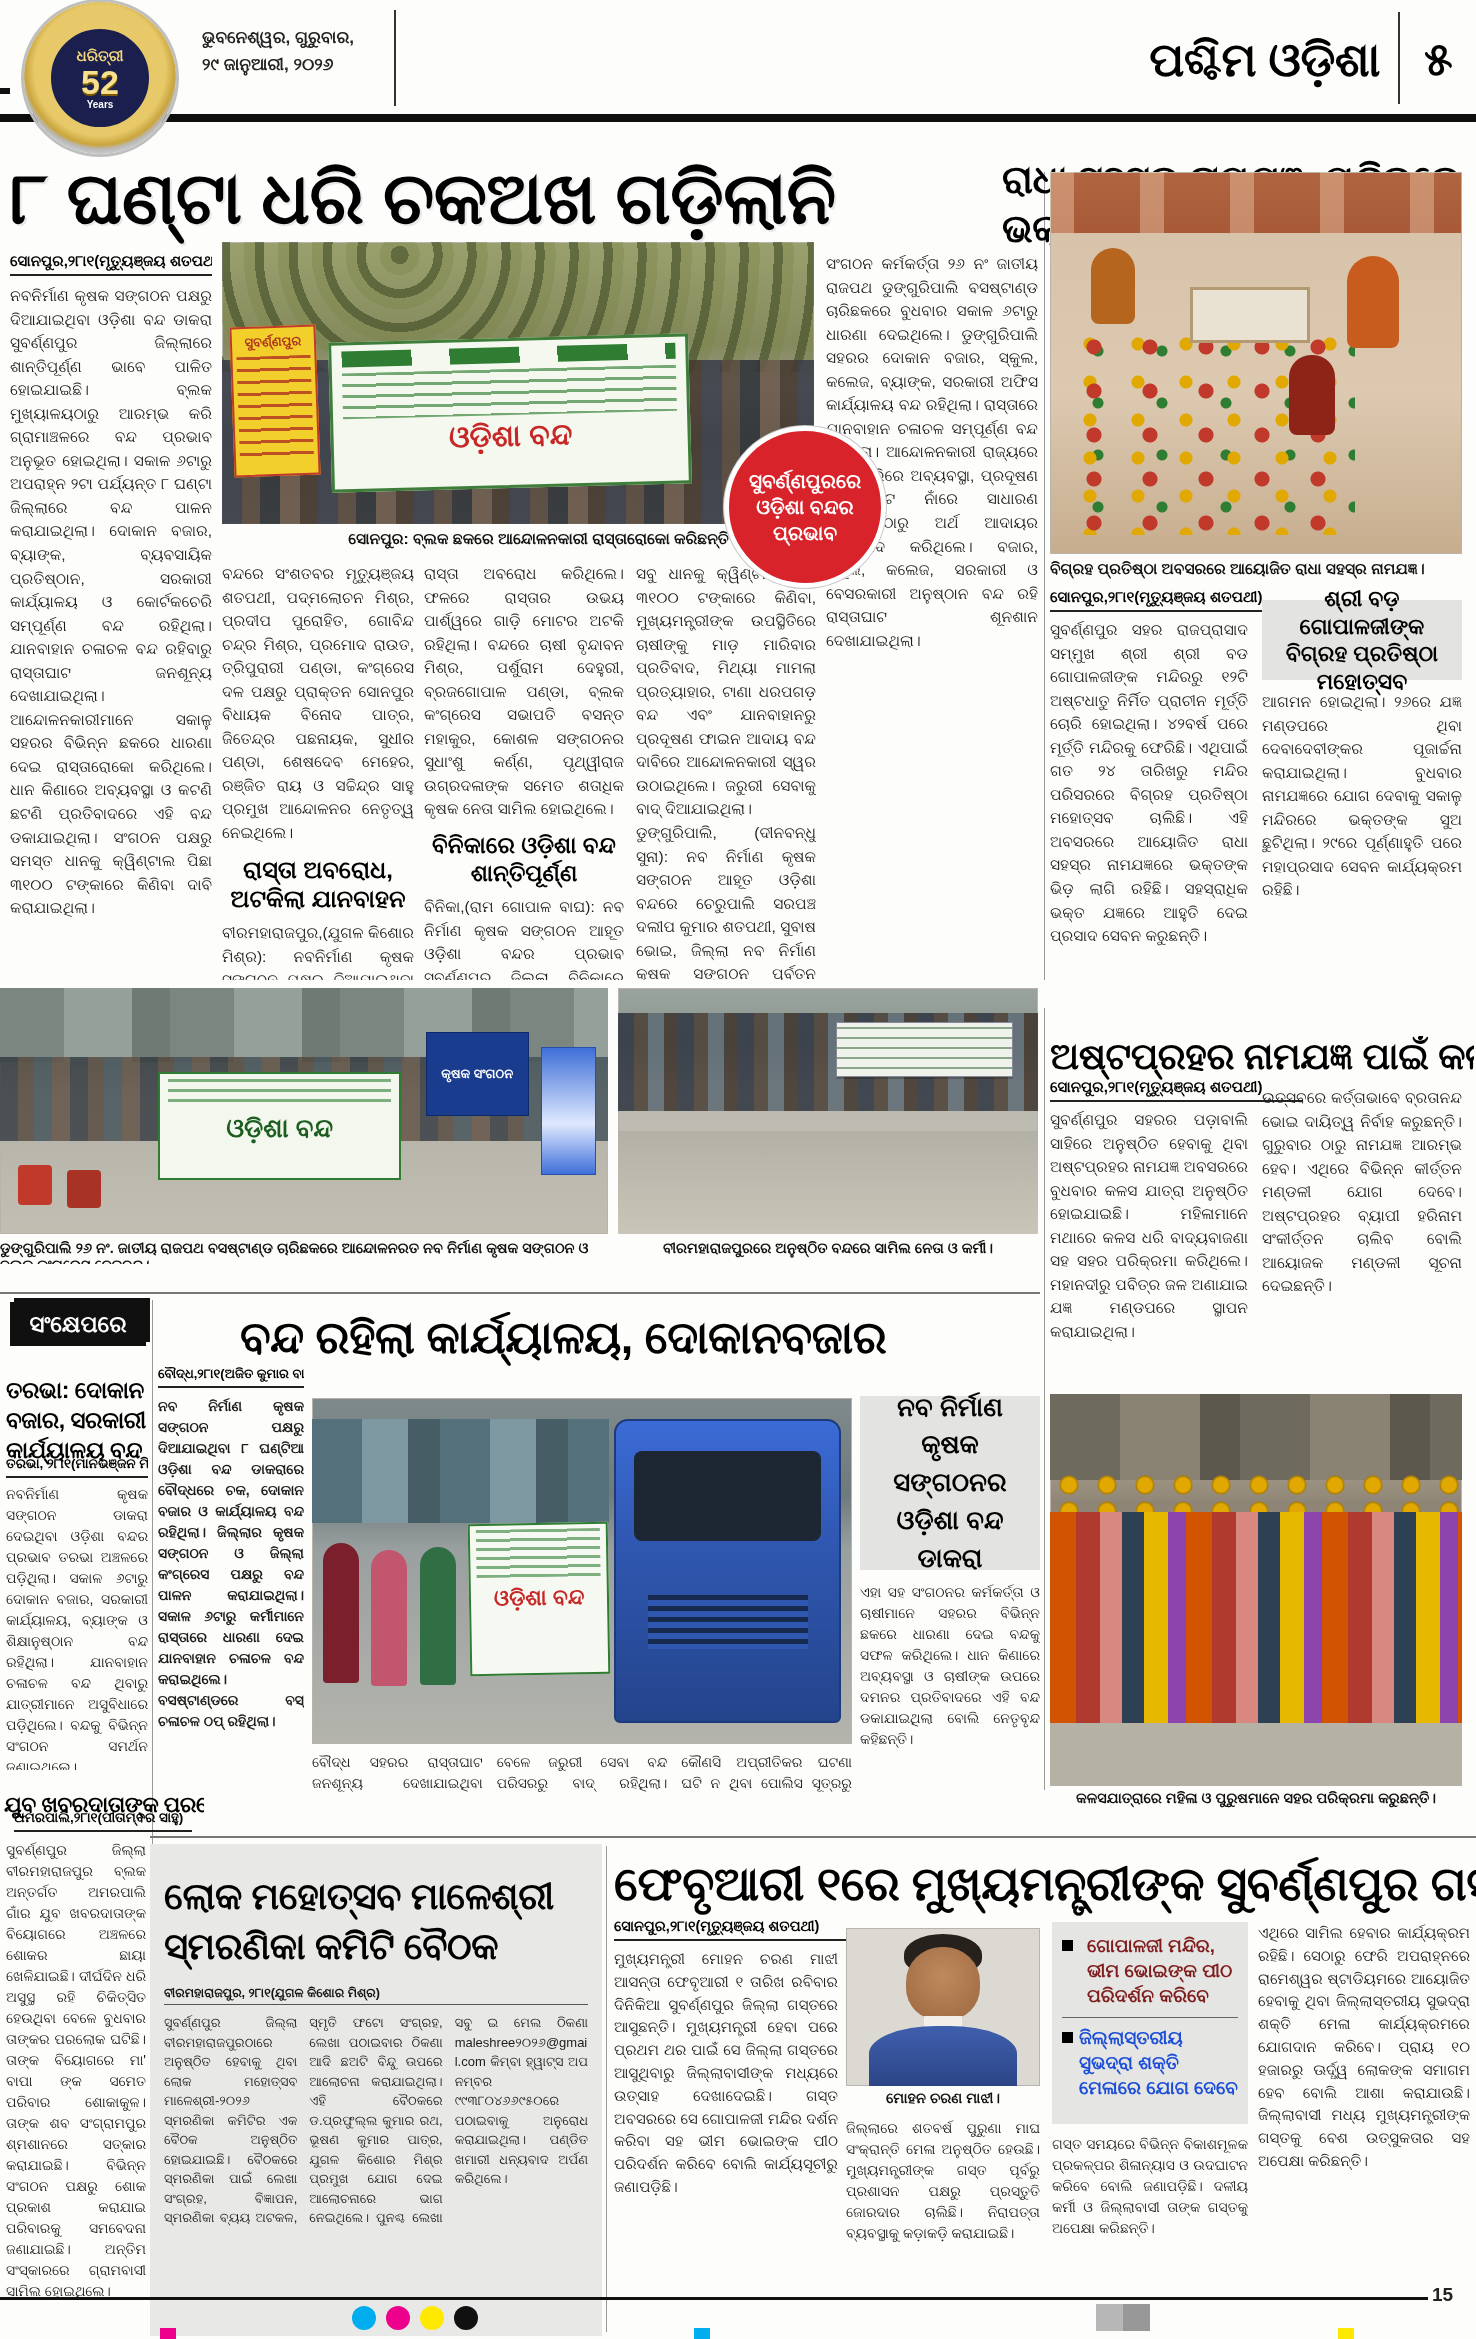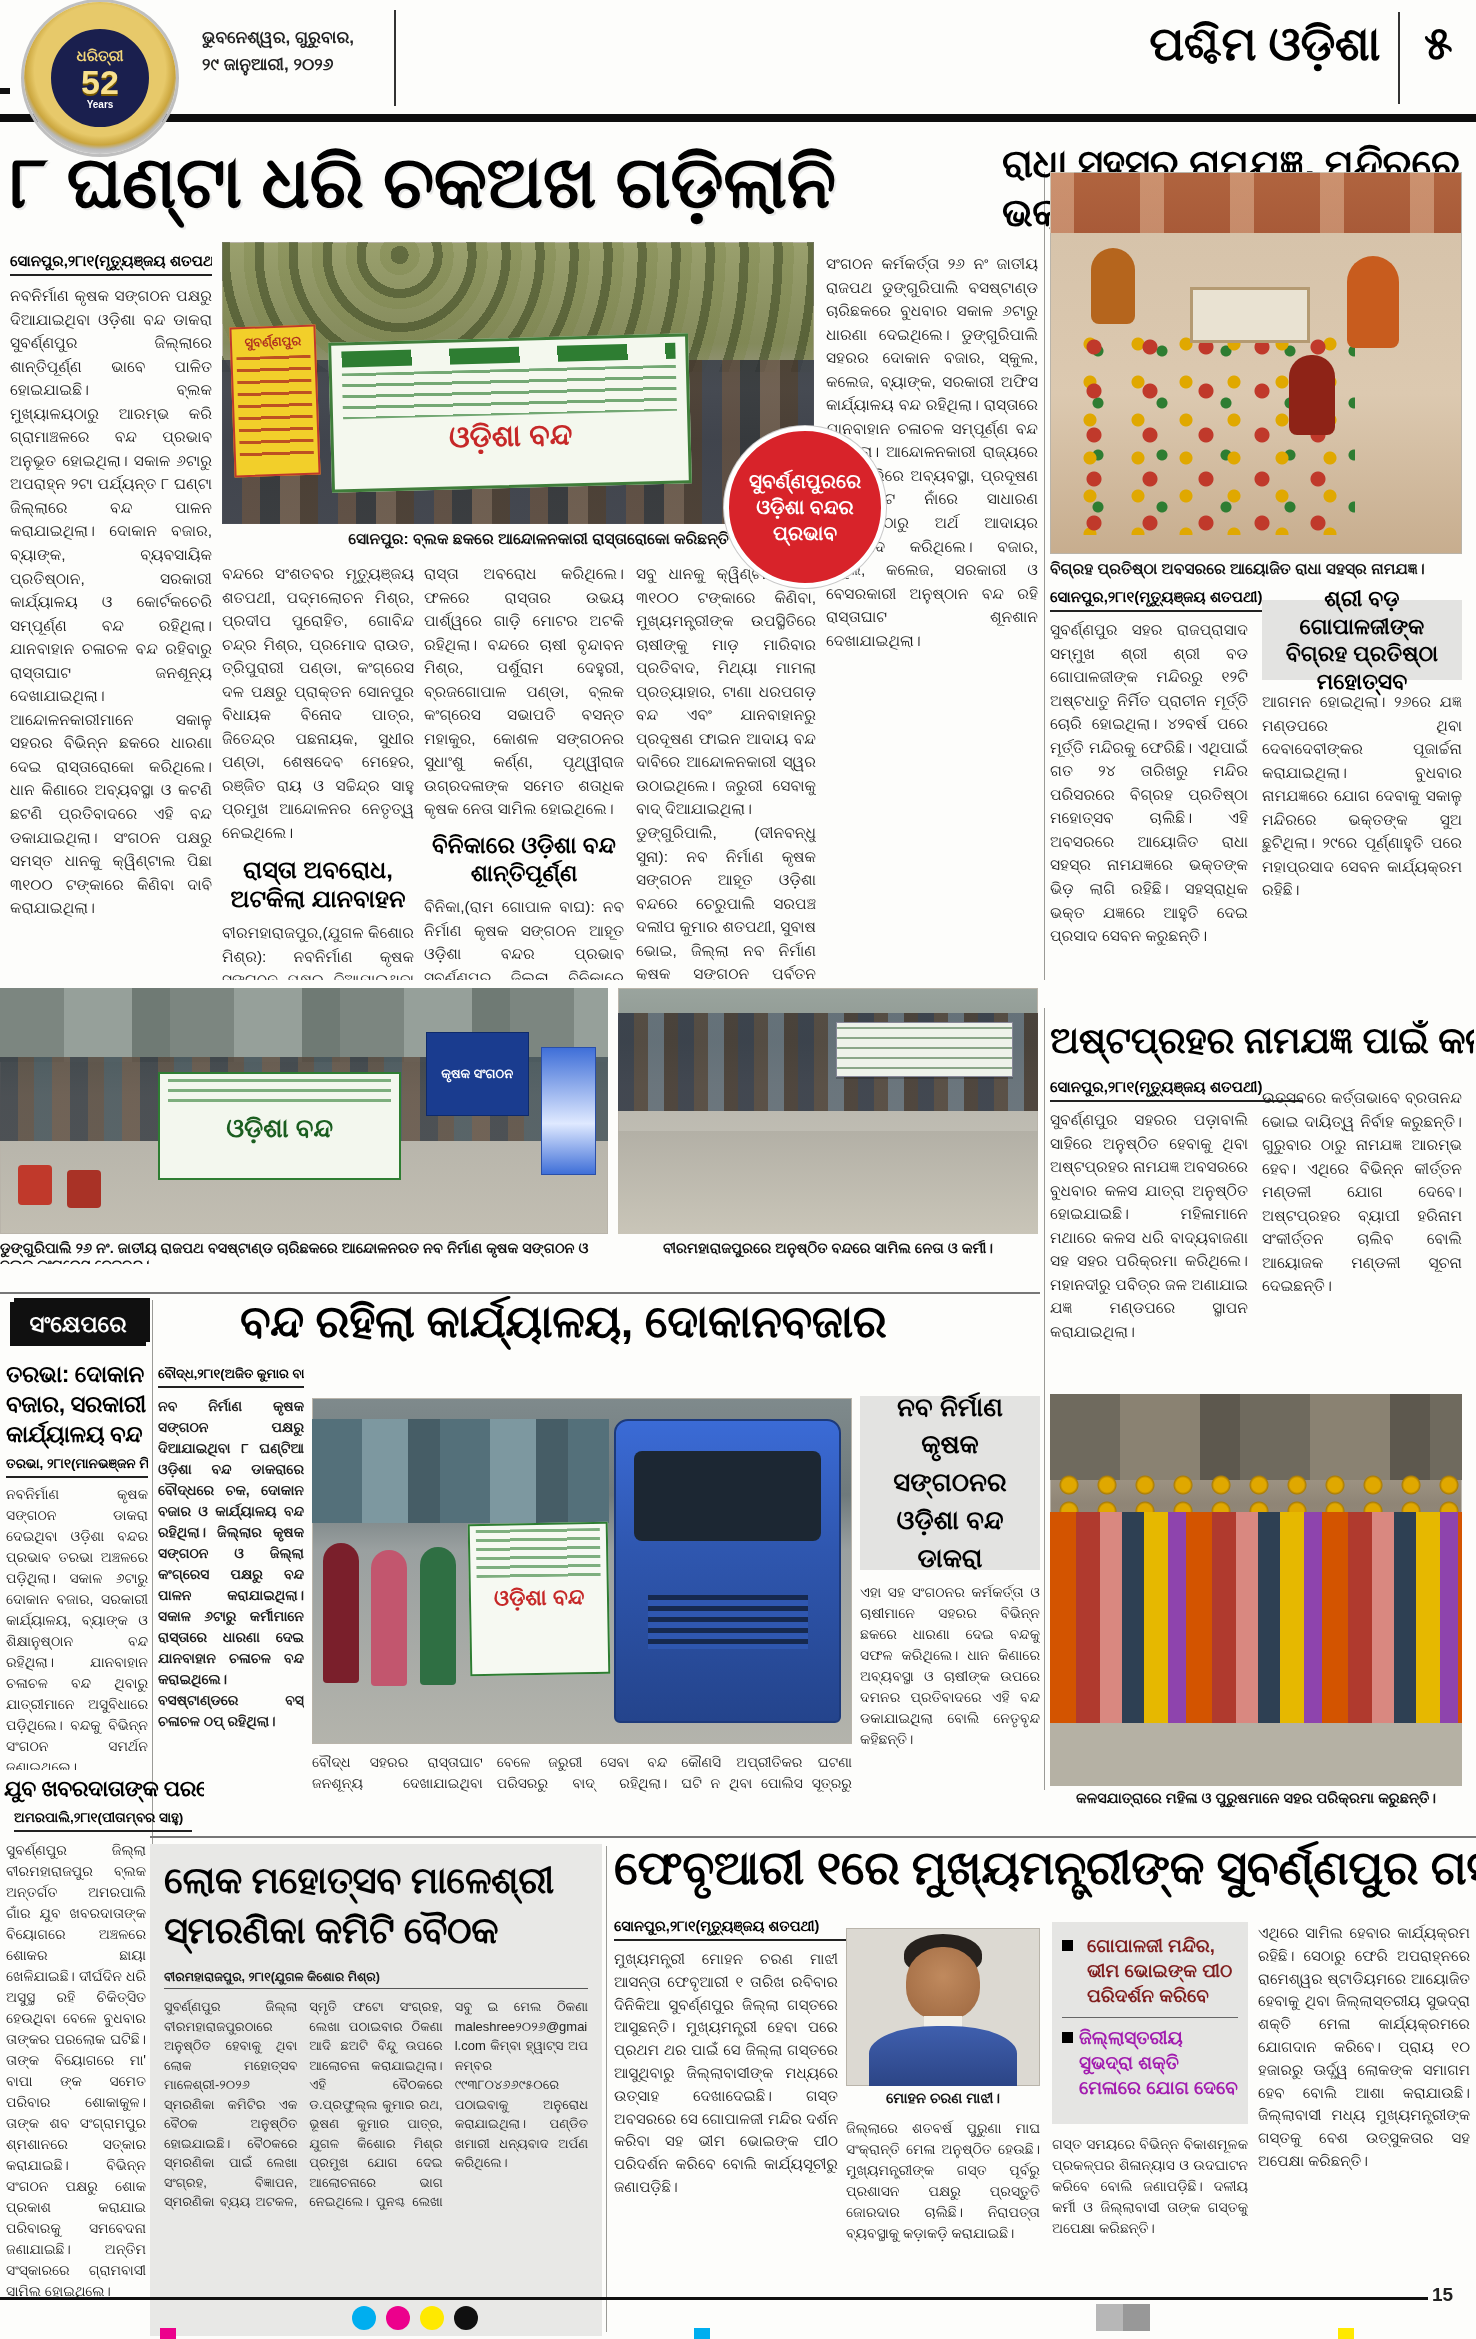--- a/index.html
+++ b/index.html
@@ -13,21 +13,21 @@
   .body-text {
     font-size:15.5px; line-height:1.52; text-align:justify; color:#1c1c1c;
     overflow:hidden; word-break:break-word;
   }
   .body-sm { font-size:14px; line-height:1.5; }
   .dateline {
     font-weight:bold; font-size:16px; color:#000;
     border-bottom:2px solid #222; padding-bottom:4px; margin-bottom:8px;
     white-space:nowrap; overflow:hidden;
   }
-  .headline { font-weight:bold; color:#000; letter-spacing:-0.5px; overflow:hidden; }
+  .headline { font-weight:bold; color:#000; letter-spacing:-0.5px; overflow:hidden;margin-top:16px; }
   .subhead {
     font-size:24px; font-weight:bold; color:#000; text-align:center;
     line-height:1.22; margin:10px 0 8px;
   }
   .caption { font-size:15.5px; font-weight:bold; color:#111; overflow:hidden; white-space:nowrap; }
   .photo { overflow:hidden; background:#cfcac0; box-shadow:0 0 0 1px #b9b4aa inset; }
   .graybox { background:#e3e3e1; }
   .vrule { background:#9a9a96; width:1px; }
   .hrule { background:#8d8d89; height:1px; }
 </style>
@@ -219,21 +219,21 @@
   <div class="abs body-text body-sm" style="left:846px;top:2118px;width:194px;height:218px;">ଜିଲ୍ଲାରେ ଶତବର୍ଷ ପୁରୁଣା ମାଘ ସଂକ୍ରାନ୍ତି ମେଳା ଅନୁଷ୍ଠିତ ହେଉଛି। ମୁଖ୍ୟମନ୍ତ୍ରୀଙ୍କ ଗସ୍ତ ପୂର୍ବରୁ ପ୍ରଶାସନ ପକ୍ଷରୁ ପ୍ରସ୍ତୁତି ଜୋରଦାର ଚାଲିଛି। ନିରାପତ୍ତା ବ୍ୟବସ୍ଥାକୁ କଡ଼ାକଡ଼ି କରାଯାଇଛି।</div>
 
   <div class="abs graybox" style="left:1052px;top:1922px;width:196px;height:202px;background:#e5e5e3;padding:12px 10px;">
     <div style="display:flex;gap:6px;align-items:flex-start;">
       <span style="width:11px;height:11px;background:#000;margin-top:6px;flex:0 0 auto;"></span>
       <span style="font-size:18.5px;font-weight:bold;line-height:1.35;color:#7f1d1d;margin-left:8px;">ଗୋପାଳଜୀ ମନ୍ଦିର, ଭୀମ ଭୋଇଙ୍କ ପୀଠ ପରିଦର୍ଶନ କରିବେ</span>
     </div>
     <div style="height:1px;background:#666;margin:8px 0;"></div>
     <div style="display:flex;gap:6px;align-items:flex-start;">
       <span style="width:11px;height:11px;background:#000;margin-top:6px;flex:0 0 auto;"></span>
-      <span style="font-size:18.5px;font-weight:bold;line-height:1.35;color:#a21caf;">ଜିଲ୍ଲାସ୍ତରୀୟ ସୁଭଦ୍ରା ଶକ୍ତି ମେଳାରେ ଯୋଗ ଦେବେ</span>
+      <span style="font-size:18.5px;font-weight:bold;line-height:1.35;color:#1d4ed8;">ଜିଲ୍ଲାସ୍ତରୀୟ ସୁଭଦ୍ରା ଶକ୍ତି ମେଳାରେ ଯୋଗ ଦେବେ</span>
     </div>
   </div>
   <div class="abs body-text body-sm" style="left:1052px;top:2134px;width:196px;height:202px;">ଗସ୍ତ ସମୟରେ ବିଭିନ୍ନ ବିକାଶମୂଳକ ପ୍ରକଳ୍ପର ଶିଳାନ୍ୟାସ ଓ ଉଦଘାଟନ କରିବେ ବୋଲି ଜଣାପଡ଼ିଛି। ଦଳୀୟ କର୍ମୀ ଓ ଜିଲ୍ଲାବାସୀ ତାଙ୍କ ଗସ୍ତକୁ ଅପେକ୍ଷା କରିଛନ୍ତି।</div>
   <div class="abs body-text" style="left:1258px;top:1922px;width:212px;height:414px;font-size:15px;">ଏଥିରେ ସାମିଲ ହେବାର କାର୍ଯ୍ୟକ୍ରମ ରହିଛି। ସେଠାରୁ ଫେରି ଅପରାହ୍ନରେ ରାମେଶ୍ୱର ଷ୍ଟାଡିୟମରେ ଆୟୋଜିତ ହେବାକୁ ଥିବା ଜିଲ୍ଲାସ୍ତରୀୟ ସୁଭଦ୍ରା ଶକ୍ତି ମେଳା କାର୍ଯ୍ୟକ୍ରମରେ ଯୋଗଦାନ କରିବେ। ପ୍ରାୟ ୧୦ ହଜାରରୁ ଊର୍ଦ୍ଧ୍ୱ ଲୋକଙ୍କ ସମାଗମ ହେବ ବୋଲି ଆଶା କରାଯାଉଛି। ଜିଲ୍ଲାବାସୀ ମଧ୍ୟ ମୁଖ୍ୟମନ୍ତ୍ରୀଙ୍କ ଗସ୍ତକୁ ବେଶ ଉତ୍ସୁକତାର ସହ ଅପେକ୍ଷା କରିଛନ୍ତି।</div>
 
   <div class="abs" style="left:0;top:2297px;width:1428px;height:3px;background:#111;"></div>
   <div class="abs" style="left:1432px;top:2284px;width:40px;height:24px;font-size:19px;font-weight:bold;color:#222;">15</div>
 
   <div class="abs" style="left:352px;top:2306px;display:flex;gap:10px;">
     <span style="width:24px;height:24px;border-radius:50%;background:#00aeef;display:inline-block;"></span>

